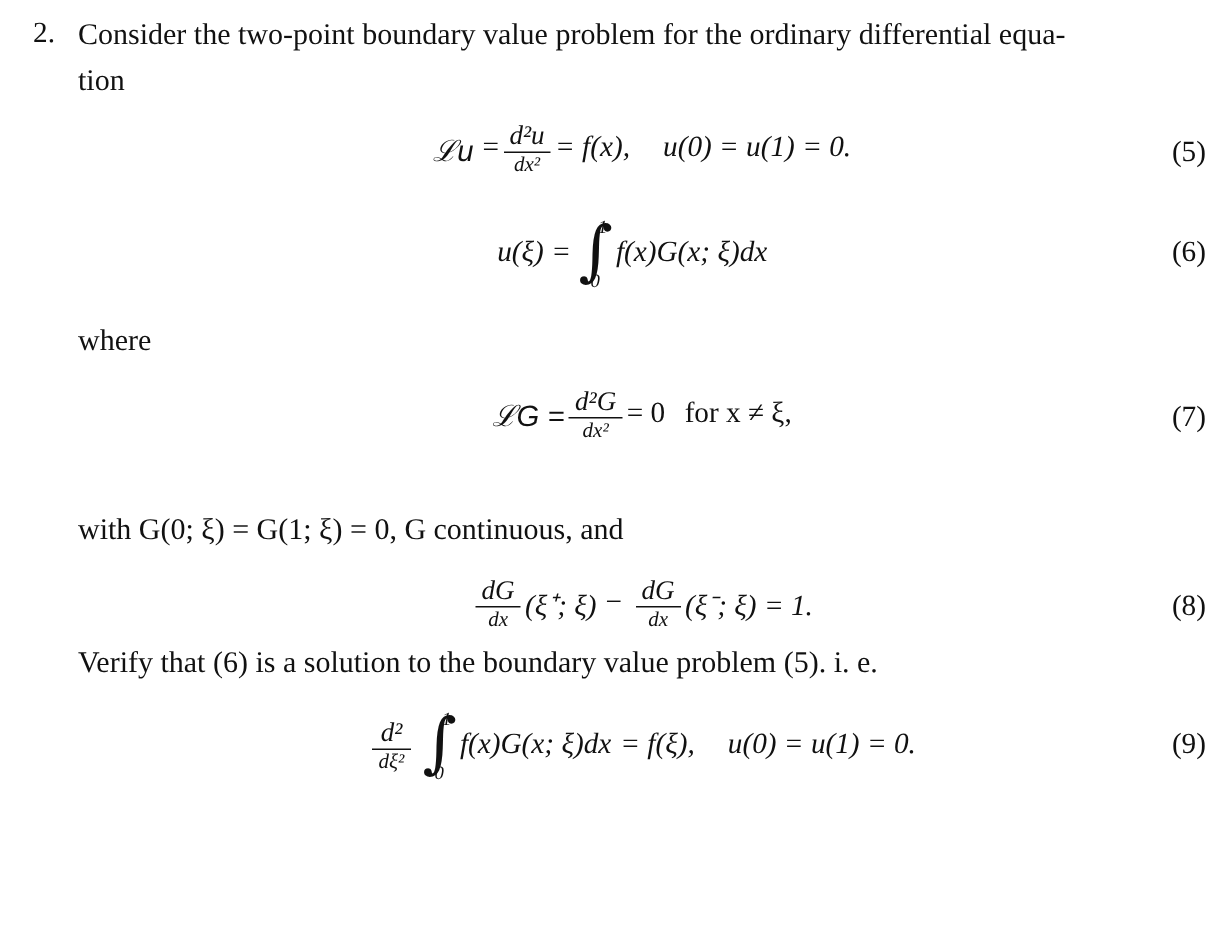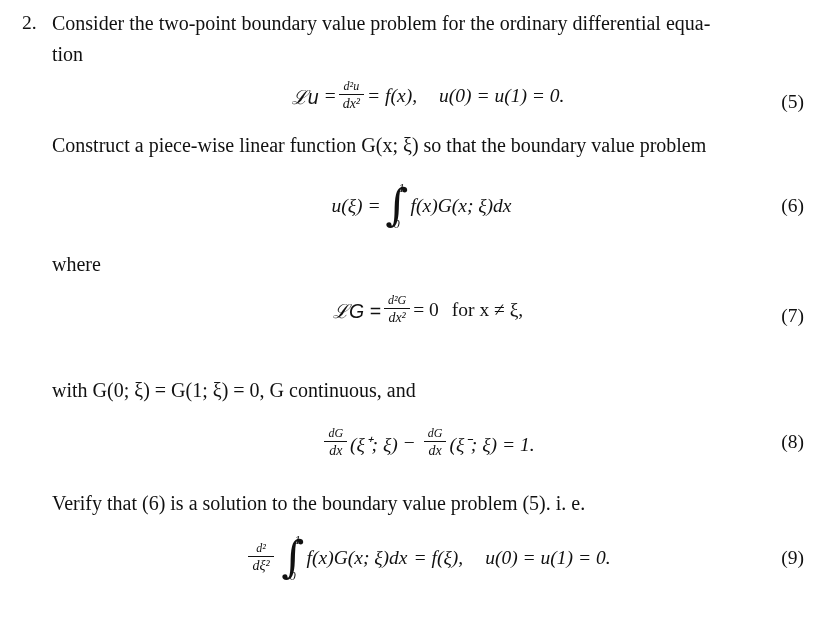--- a/index.html
+++ b/index.html
@@ -75,21 +75,21 @@
     display: inline-block;
     vertical-align: middle;
     text-align: center;
     margin: 0 3px;
     line-height: 1.12;
   }
   .frac .top {
     display: block;
     padding: 0 4px 1px 4px;
     border-bottom: 1.2px solid #111;
-    font-size: 12px;
+    font-size: 18px;
   }
   .frac .bot {
     display: block;
     padding: 1px 4px 0 4px;
     font-size: 14px;
   }
   .intg {
     display: inline-block;
     position: relative;
     vertical-align: middle;
@@ -152,21 +152,20 @@
                 <span class="bot mi">dx²</span>
               </span>
               <span class="mi">= f(x),</span>
               <span class="sp-wide"></span>
               <span class="mi">u(0) = u(1) = 0.</span>
             </span>
           </div>
           <div class="eq-tag">(5)</div>
         </div>
 
-        <p class="text">Construct a piece-wise linear function G(x; ξ) so that the boundary value problem</p>
 
         <div class="eq-block" style="margin-top:22px;margin-bottom:20px;">
           <div class="eq-center">
             <span class="eq-line">
               <span class="mi">u(ξ) =</span>
               <span class="intg">
                 <span class="sign">∫</span>
                 <span class="lim-up">1</span>
                 <span class="lim-lo">0</span>
               </span>
@@ -190,21 +189,21 @@
               <span class="mi-up">= 0</span>
               <span class="sp-mid"></span>
               <span class="mi-up">for  x ≠ ξ,</span>
             </span>
           </div>
           <div class="eq-tag">(7)</div>
         </div>
 
         <p class="text">with G(0; ξ) = G(1; ξ) = 0, G continuous, and</p>
 
-        <div class="eq-block" style="margin-top:14px;margin-bottom:24px;">
+        <div class="eq-block" style="margin-top:14px;margin-bottom:0;">
           <div class="eq-center">
             <span class="eq-line">
               <span class="frac">
                 <span class="top mi">dG</span>
                 <span class="bot mi">dx</span>
               </span>
               <span class="mi">(ξ⁺; ξ)</span>
               <span class="sp-sm"></span>
               <span class="mi-up">−</span>
               <span class="sp-sm"></span>

